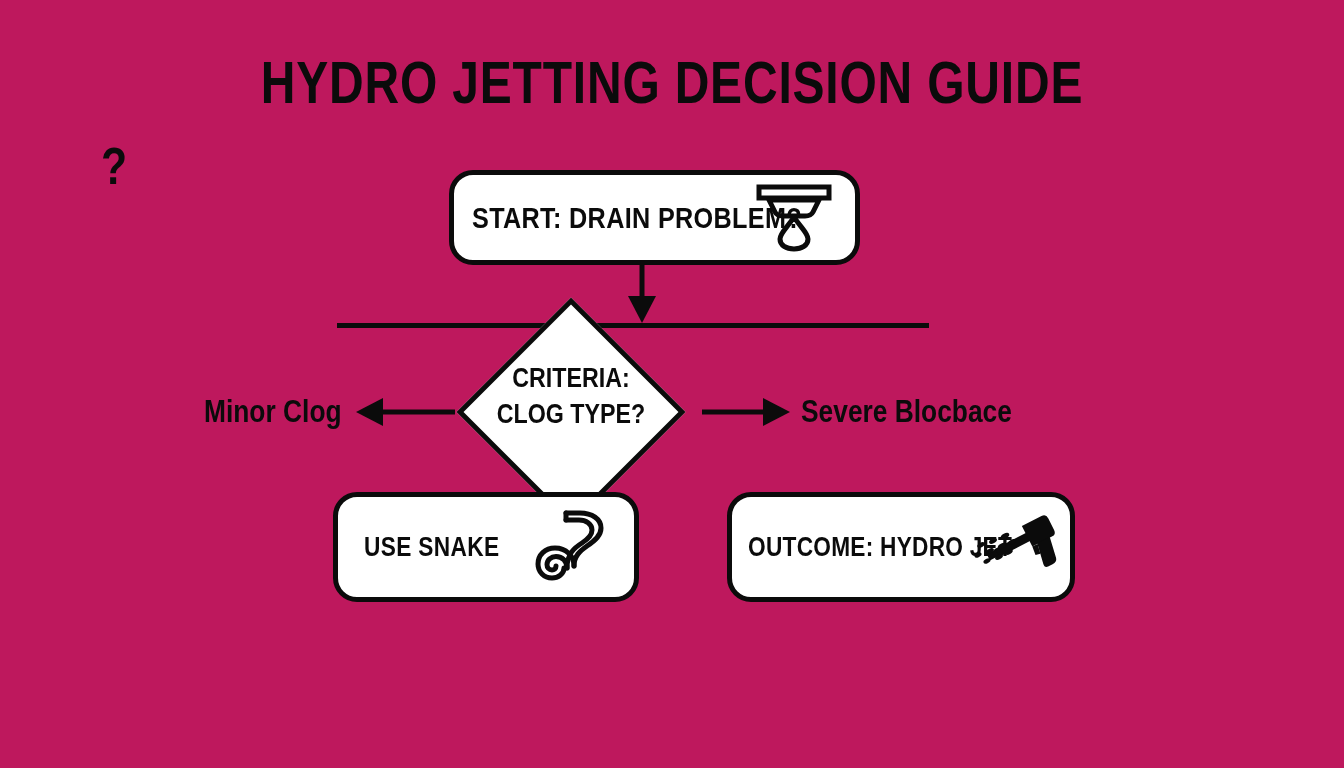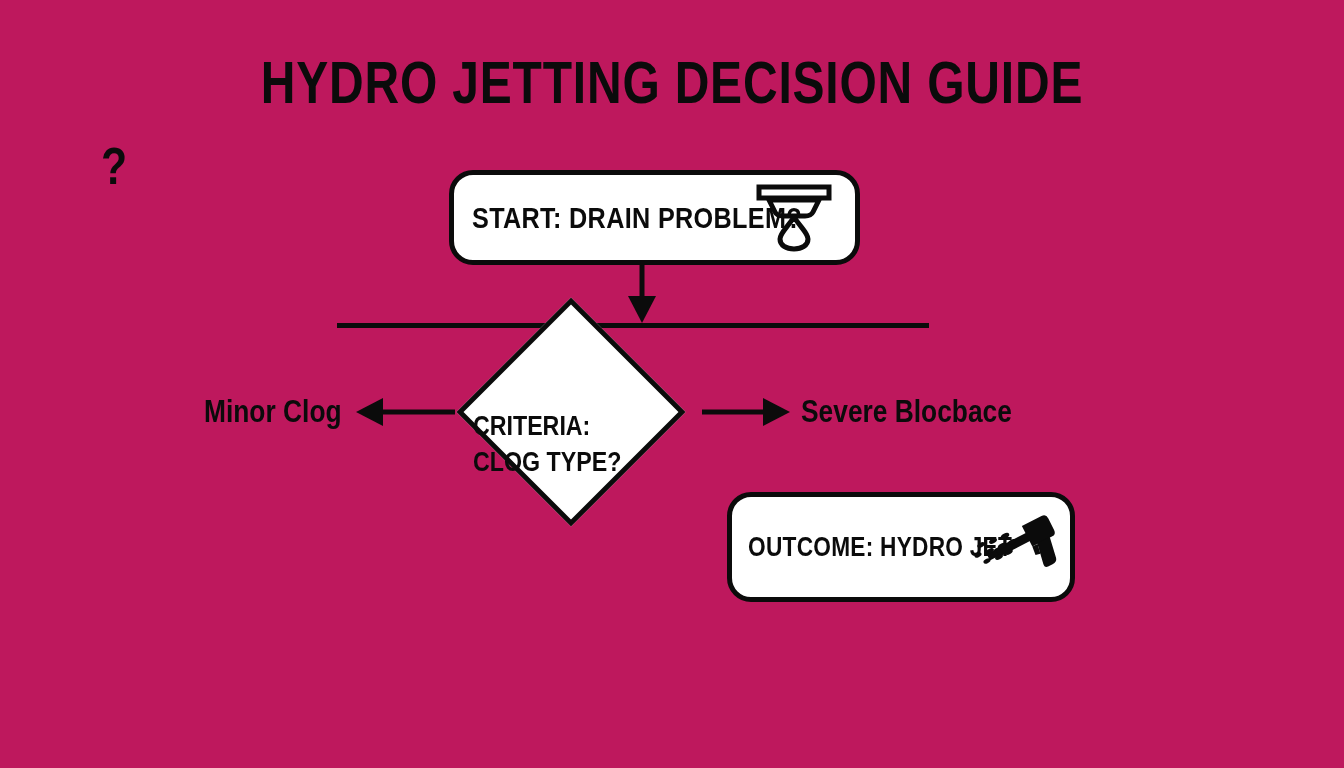--- a/index.html
+++ b/index.html
@@ -146,28 +146,27 @@
     background: #ffffff;
     border: 5px solid #0b0b0b;
     transform: rotate(45deg);
     box-sizing: border-box;
   }
   #diamond .dia-text {
     position: absolute;
     left: 0;
     top: 62px;
     width: 228px;
-    text-align: left;
+    text-align: center;
     font-family: "Liberation Sans Narrow", "Liberation Sans", sans-serif;
     font-weight: 700;
     font-size: 27px;
     line-height: 36px;
     color: #0b0b0b;
     white-space: nowrap;
-    margin-top: 48px;
   }
   #diamond .dia-text span {
     display: block;
     transform: scaleX(0.86);
   }
   #question-mark {
     position: absolute;
     left: 0;
     top: 140px;
     width: 228px;
@@ -262,20 +261,49 @@
 
         <rect x="4" y="5" width="70" height="11" fill="none" stroke="#0b0b0b" stroke-width="5"></rect>
 
         <path d="M14 18 L64 18 L58 30 Q56 34 50 34 L28 34 Q22 34 20 30 Z" fill="none" stroke="#0b0b0b" stroke-width="5" stroke-linejoin="round"></path>
 
         <path d="M39 41 C46 52 53 57 53 63 C53 69.5 46.7 73 39 73 C31.3 73 25 69.5 25 63 C25 57 32 52 39 41 Z" fill="none" stroke="#0b0b0b" stroke-width="5" stroke-linejoin="round" transform="translate(0,-6)"></path>
       </svg>
     </div>
   </div>
 
+  <div class="node" id="snake-node">
+    <div class="node-label">USE SNAKE</div>
+    <div class="icon-wrap">
+      <svg class="icon-svg" width="82" height="74" viewBox="0 0 82 74" xmlns="http://www.w3.org/2000/svg">
+
+        <path d="M38 58
+                 C38 64 32 68 26 68
+                 C18 68 12 62 12 54
+                 C12 45 19 38 29 38
+                 C40 38 48 46 48 56" fill="none" stroke="#0b0b0b" stroke-width="5" stroke-linecap="round"></path>
+        <path d="M30 56
+                 C30 59 28 60 26 60
+                 C23 60 21 57.5 21 54.5
+                 C21 50 25 46.5 30 46.5
+                 C36.5 46.5 41 51.5 41 58" fill="none" stroke="#0b0b0b" stroke-width="5" stroke-linecap="round"></path>
+        <path d="M41 58
+                 C41 44 48 38 56 33
+                 C63 28.5 66 25 66 20
+                 C66 14 60 10 53 10
+                 L40 10" fill="none" stroke="#0b0b0b" stroke-width="5" stroke-linecap="round"></path>
+        <path d="M48 56
+                 C48 46 54 41 61 36
+                 C70 30 75 25 75 18
+                 C75 9 66 3 54 3
+                 L40 3" fill="none" stroke="#0b0b0b" stroke-width="5" stroke-linecap="round"></path>
+        <path d="M40 3 L40 10" fill="none" stroke="#0b0b0b" stroke-width="5" stroke-linecap="round"></path>
+      </svg>
+    </div>
+  </div>
 
   <div class="node" id="jet-node">
     <div class="node-label">OUTCOME: HYDRO JET</div>
     <div class="icon-wrap">
       <svg class="icon-svg" width="104" height="74" viewBox="0 0 104 74" xmlns="http://www.w3.org/2000/svg">
 
         <g fill="#0b0b0b" transform="rotate(-27 62 34)">
 
           <rect x="34" y="26" width="40" height="9" rx="2"></rect>
 

